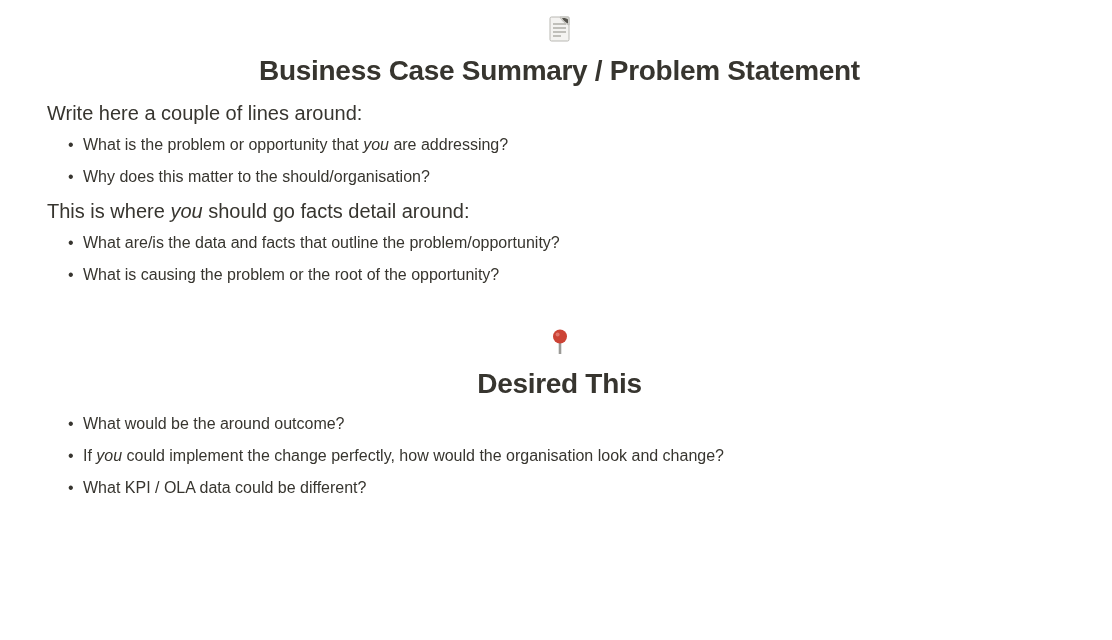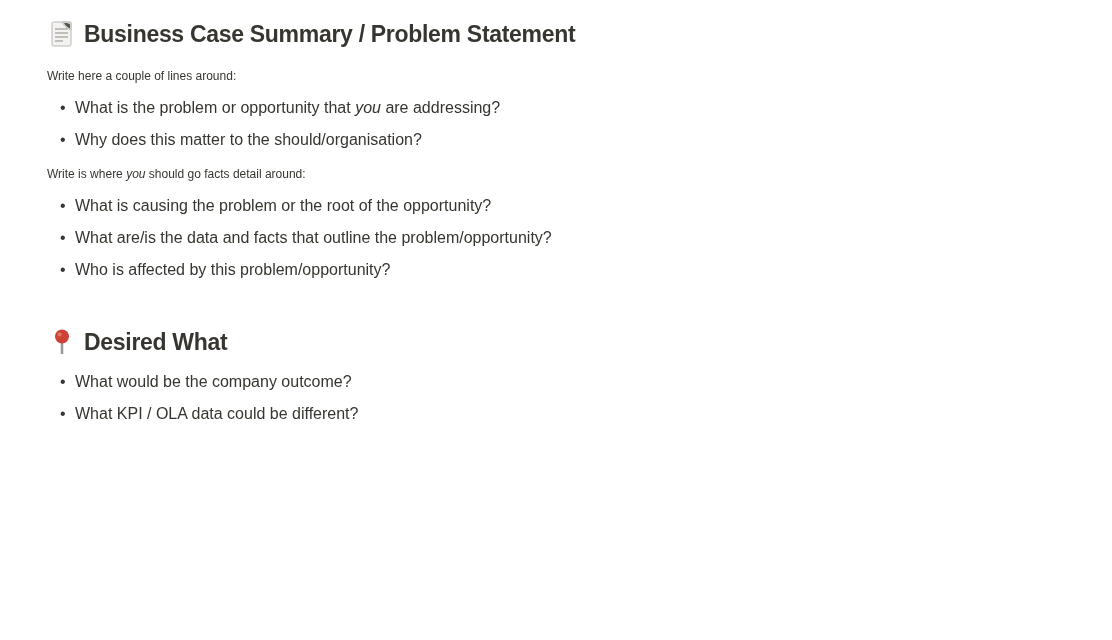--- a/index.html
+++ b/index.html
@@ -10,41 +10,42 @@
     color: #37352f;
     font-family: "Liberation Sans", sans-serif;
     overflow: hidden;
   }
   .page { padding: 14px 40px 0 47px; }
   .heading {
     display: flex;
     align-items: center;
     gap: 7px;
     margin: 0;
-    font-size: 23px;
+    font-size: 28px;
     font-weight: 700;
     line-height: 40px;
     letter-spacing: -0.3px;
     color: #37352f;
+    flex-direction: column;
   }
   .heading.mt { margin-top: 40px; }
   .emoji-icon {
     width: 30px;
     height: 30px;
     flex: 0 0 30px;
     display: inline-block;
   }
   .para {
     margin: 10px 0 0;
-    font-size: 12px;
+    font-size: 20px;
     line-height: 24px;
   }
   .blist {
     list-style: none;
-    margin: 0;
+    margin: 8px;
     padding: 0;
   }
   .blist li {
     position: relative;
     margin: 8px 0 0;
     padding-left: 28px;
     font-size: 16px;
     line-height: 24px;
   }
   .blist li::before {
@@ -79,38 +80,38 @@
       <span>Business Case Summary / Problem Statement</span>
     </h1>
     <p class="para"><span>Write here a couple of lines around:</span></p>
     <ul class="blist">
       <li><span>What is the problem or opportunity that </span><em>you</em><span> are addressing?</span></li>
       <li><span>Why does this matter to the should/organisation?</span></li>
     </ul>
   </section>
 
   <section>
-    <p class="para"><span>Write is where </span><em>you</em><span> should go facts detail around:</span></p>
+    <p class="para"><span>This is where </span><em>you</em><span> should go facts detail around:</span></p>
     <ul class="blist">
+      <li><span>What are/is the data and facts that outline the problem/opportunity?</span></li>
       <li><span>What is causing the problem or the root of the opportunity?</span></li>
-      <li><span>What are/is the data and facts that outline the problem/opportunity?</span></li>
-      <li><span>Who is affected by this problem/opportunity?</span></li>
     </ul>
   </section>
 
   <section>
     <h1 class="heading mt">
       <span class="emoji-icon">
         <svg viewBox="0 0 30 30" width="30" height="30" aria-hidden="true">
           <line x1="15" y1="14" x2="15" y2="27" stroke="#9b9a96" stroke-width="2.6"></line>
           <circle cx="15" cy="9.5" r="7" fill="#cc4335"></circle>
           <circle cx="12.6" cy="7.4" r="2" fill="#e0766b"></circle>
         </svg>
       </span>
-      <span>Desired What</span>
+      <span>Desired This</span>
     </h1>
     <ul class="blist">
-      <li><span>What would be the company outcome?</span></li>
+      <li><span>What would be the around outcome?</span></li>
+      <li><span>If </span><em>you</em><span> could implement the change perfectly, how would the organisation look and change?</span></li>
       <li><span>What KPI / OLA data could be different?</span></li>
     </ul>
   </section>
 
 </div>
 
 </body></html>

